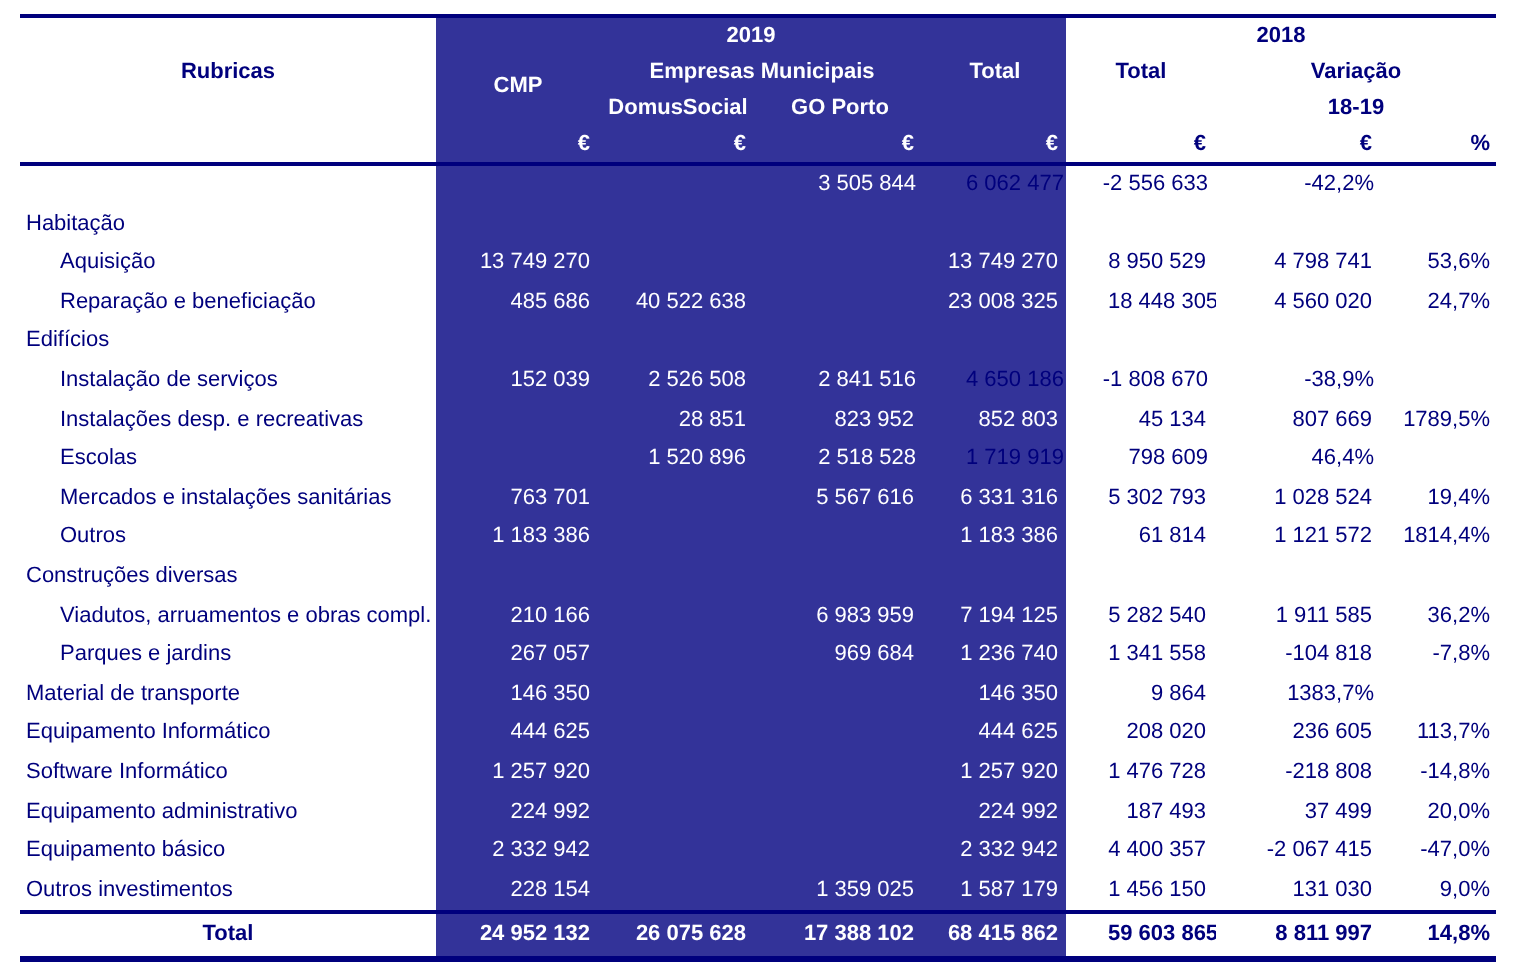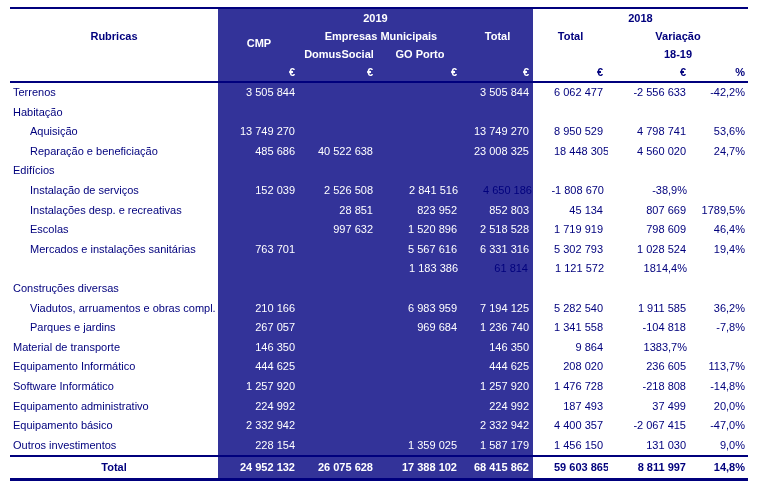--- a/index.html
+++ b/index.html
@@ -106,21 +106,20 @@
     <div class="hcell right wt urow u3" style="padding-right:5px">€</div>
     <div class="hcell right wt urow u4" style="padding-right:5px">€</div>
     <div class="hcell right wt urow u5" style="padding-right:4px">€</div>
     <div class="hcell right nv urow u6" style="padding-right:5px">€</div>
     <div class="hcell right nv urow u7" style="padding-right:4px">€</div>
     <div class="hcell right nv urow u8" style="padding-right:3px">%</div>
   </div>
 
   <div class="bgrid" id="table-body">
       <div class="trow">
-        <div class="cell label ind0">Terrenos</div>
         <div class="cell num c2">3 505 844</div>
         <div class="cell num c3"></div>
         <div class="cell num c4"></div>
         <div class="cell num c5">3 505 844</div>
         <div class="cell num c6">6 062 477</div>
         <div class="cell num c7">-2 556 633</div>
         <div class="cell num c8">-42,2%</div>
       </div>
       <div class="trow">
         <div class="cell label ind0">Habitação</div>
@@ -177,38 +176,38 @@
         <div class="cell num c3">28 851</div>
         <div class="cell num c4">823 952</div>
         <div class="cell num c5">852 803</div>
         <div class="cell num c6">45 134</div>
         <div class="cell num c7">807 669</div>
         <div class="cell num c8">1789,5%</div>
       </div>
       <div class="trow">
         <div class="cell label ind1">Escolas</div>
         <div class="cell num c2"></div>
-        <div class="cell num c3">997 632</div>
         <div class="cell num c4">1 520 896</div>
         <div class="cell num c5">2 518 528</div>
         <div class="cell num c6">1 719 919</div>
         <div class="cell num c7">798 609</div>
         <div class="cell num c8">46,4%</div>
       </div>
       <div class="trow">
         <div class="cell label ind1">Mercados e instalações sanitárias</div>
         <div class="cell num c2">763 701</div>
         <div class="cell num c3"></div>
         <div class="cell num c4">5 567 616</div>
         <div class="cell num c5">6 331 316</div>
         <div class="cell num c6">5 302 793</div>
         <div class="cell num c7">1 028 524</div>
         <div class="cell num c8">19,4%</div>
       </div>
       <div class="trow">
+        <div class="cell label ind1">Outros</div>
         <div class="cell num c2">1 183 386</div>
         <div class="cell num c3"></div>
         <div class="cell num c4"></div>
         <div class="cell num c5">1 183 386</div>
         <div class="cell num c6">61 814</div>
         <div class="cell num c7">1 121 572</div>
         <div class="cell num c8">1814,4%</div>
       </div>
       <div class="trow">
         <div class="cell label ind0">Construções diversas</div>

